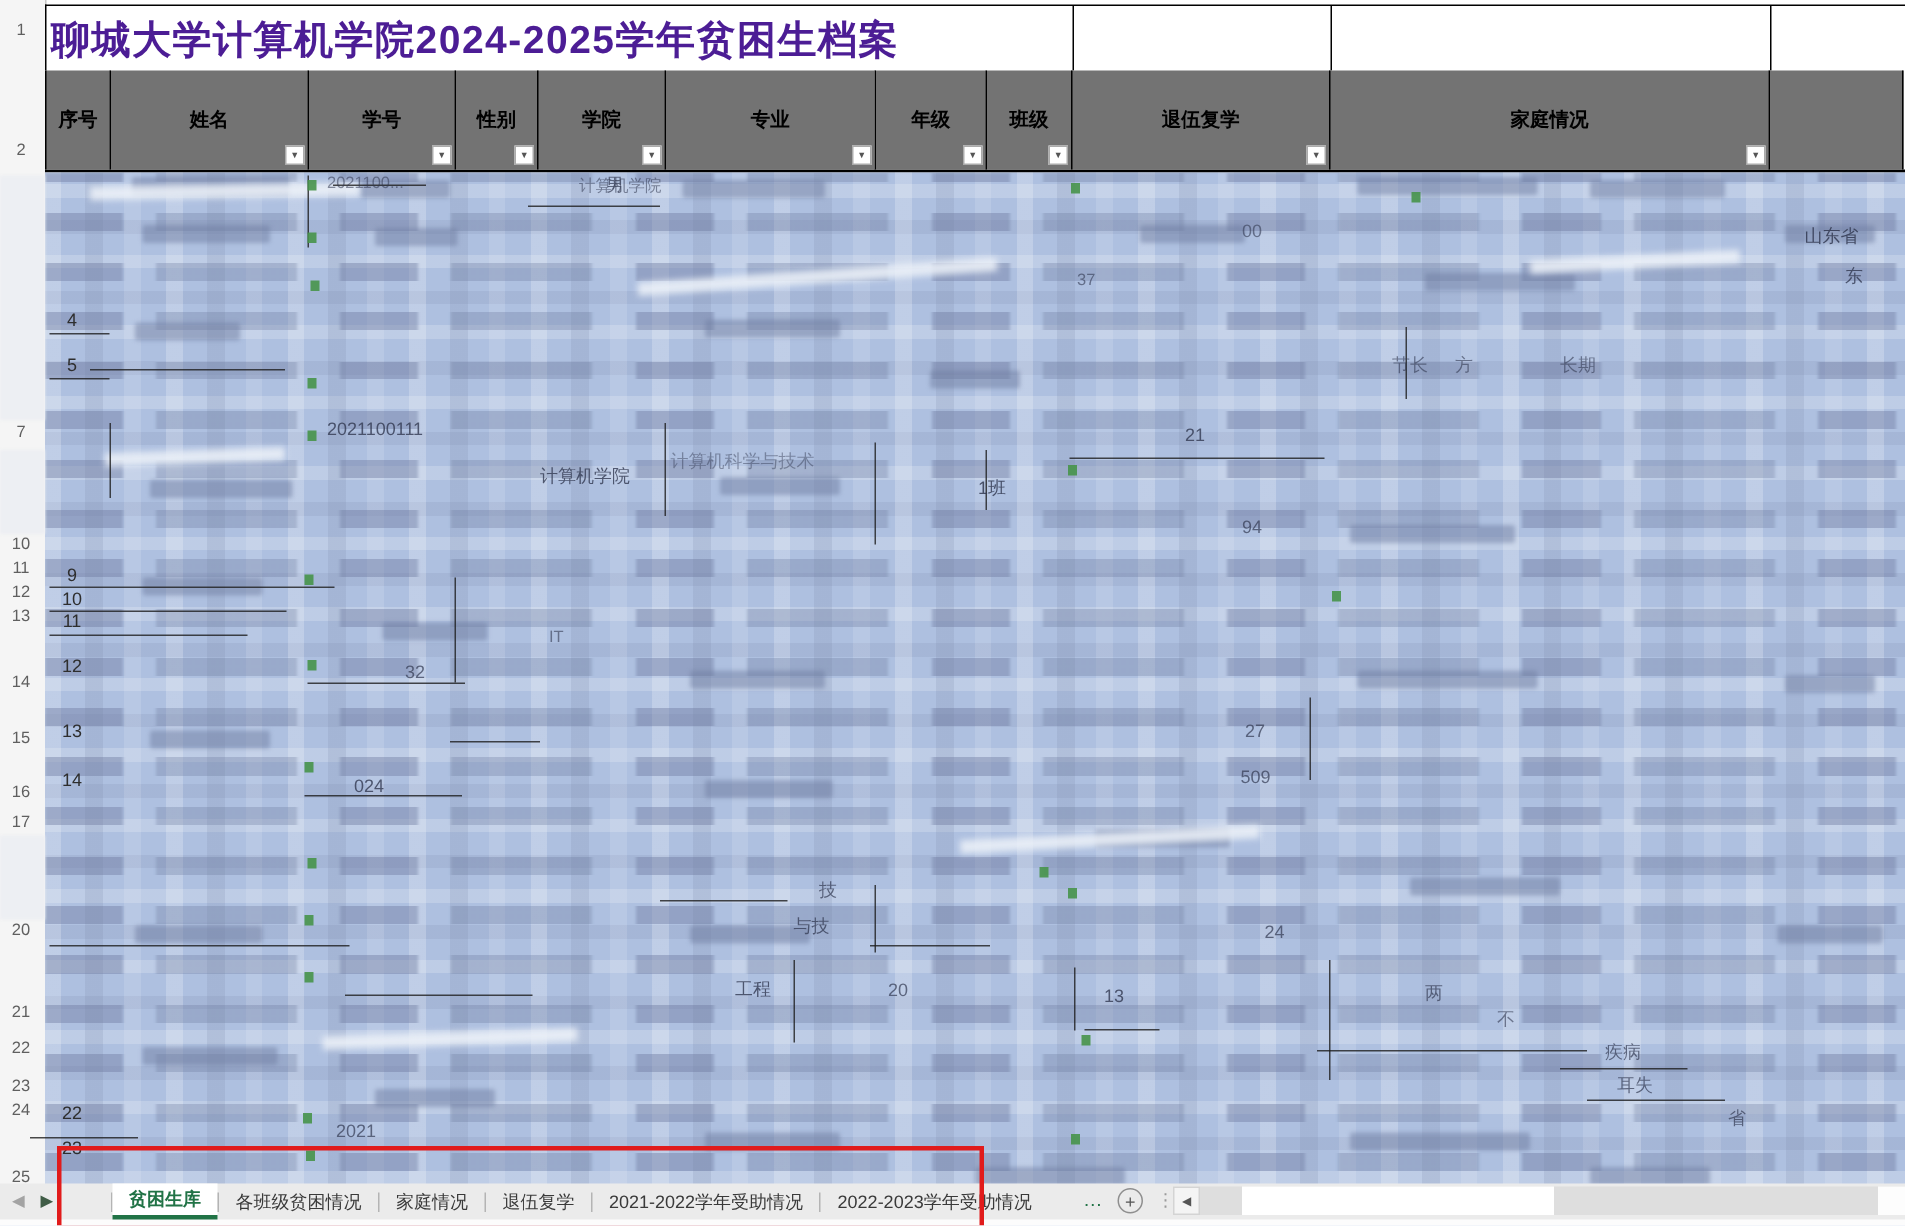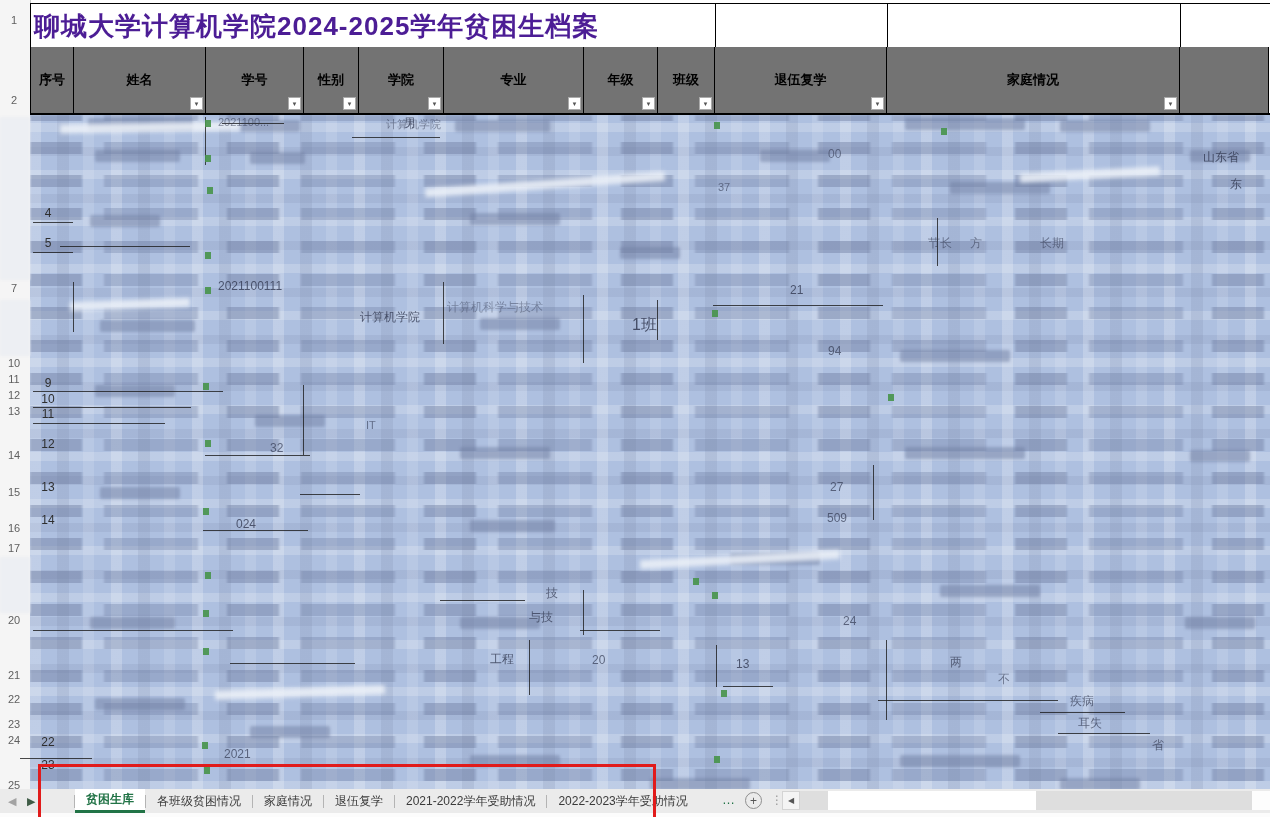--- a/index.html
+++ b/index.html
@@ -384,21 +384,21 @@
       <div class="frag" style="left: 1040px; top: 236px; font-size: 12px; opacity: 0.6;">长期</div>
 
       <div class="frag" style="left: 218px; top: 279px; font-size: 12px; opacity: 0.8;">2021100111</div>
 
       <div class="frag" style="left: 790px; top: 283px; font-size: 12px; opacity: 0.8;">21</div>
 
       <div class="frag" style="left: 360px; top: 310px; font-size: 12px; opacity: 0.8;">计算机学院</div>
 
       <div class="frag" style="left: 447px; top: 300px; font-size: 12px; opacity: 0.45;">计算机科学与技术</div>
 
-      <div class="frag" style="left: 632px; top: 318px; font-size: 16px; opacity: 0.85;">1班</div>
+      <div class="frag" style="left: 652px; top: 318px; font-size: 12px; opacity: 0.85;">1班</div>
 
       <div class="frag" style="left: 828px; top: 344px; font-size: 12px; opacity: 0.7;">94</div>
 
       <div class="frag" style="left: 366px; top: 418px; font-size: 11px; opacity: 0.6;">IT</div>
 
       <div class="frag" style="left: 270px; top: 441px; font-size: 12px; opacity: 0.7;">32</div>
 
       <div class="frag" style="left: 830px; top: 480px; font-size: 12px; opacity: 0.7;">27</div>
 
       <div class="frag" style="left: 827px; top: 511px; font-size: 12px; opacity: 0.7;">509</div>

